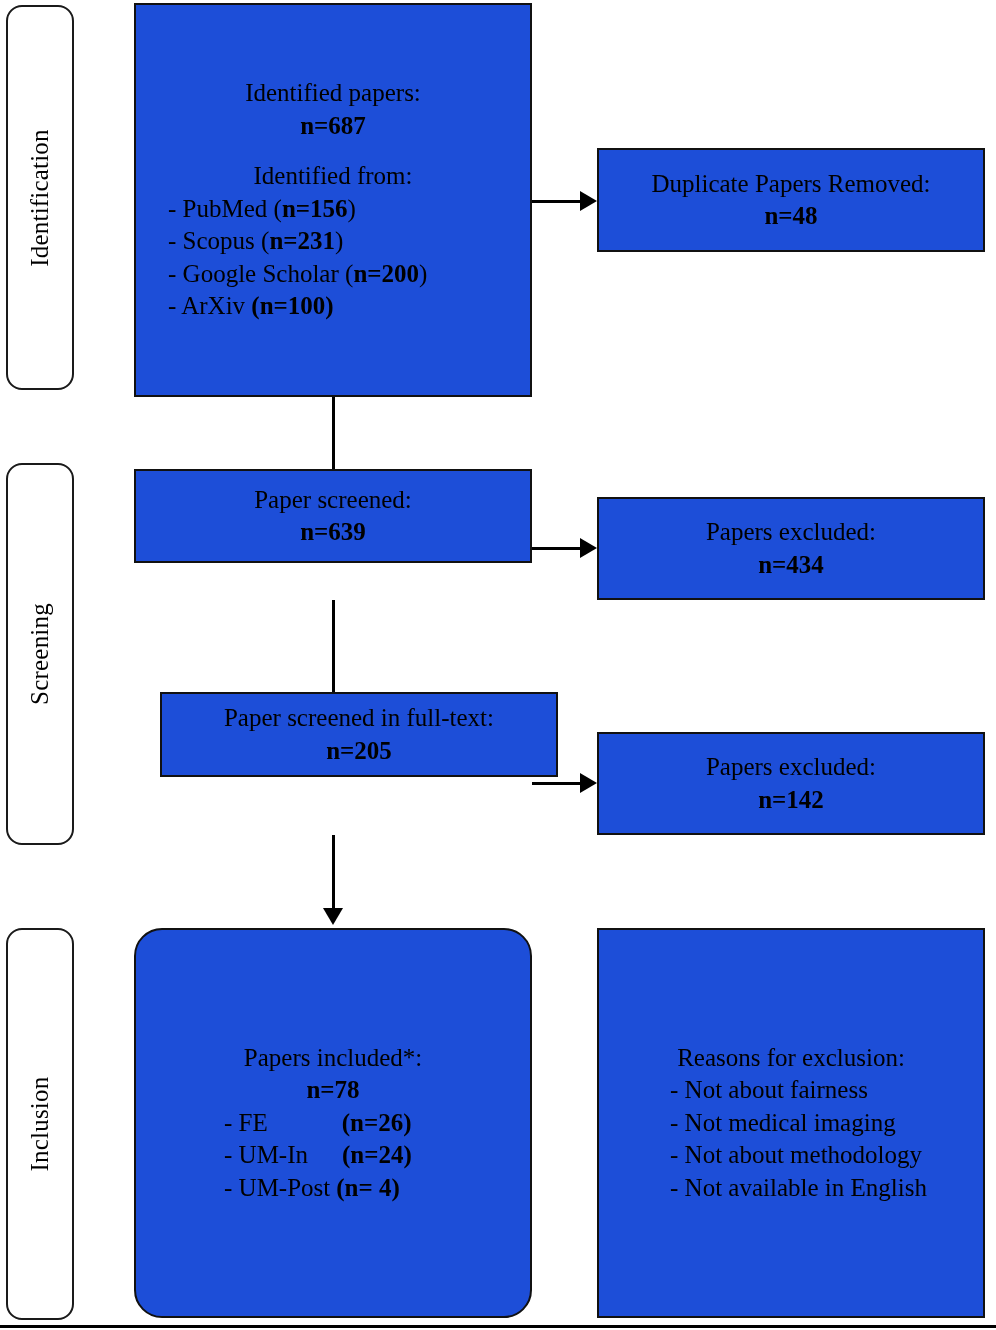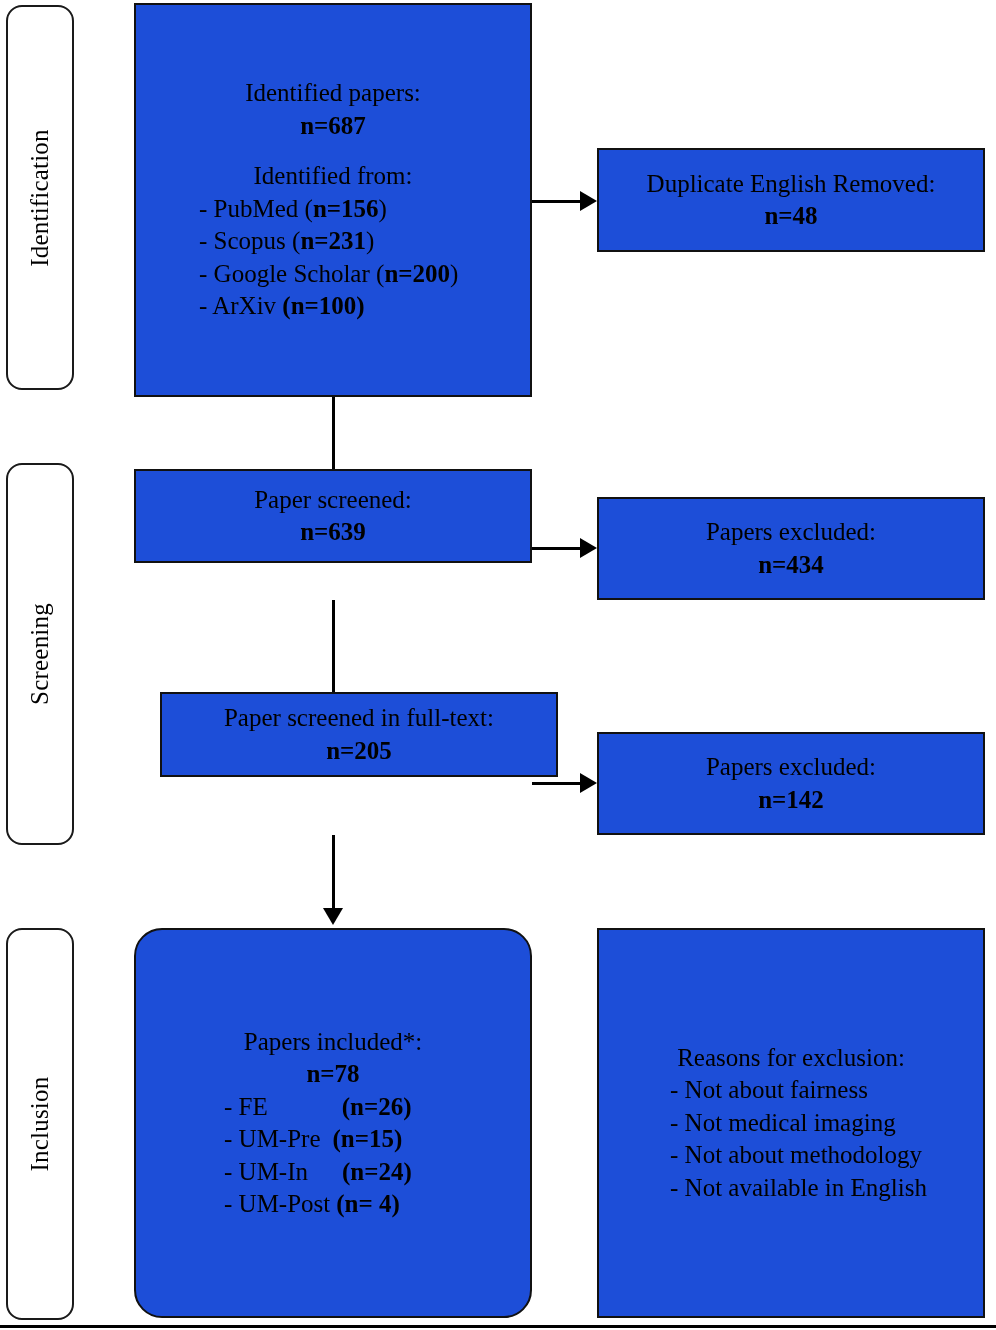--- a/index.html
+++ b/index.html
@@ -52,21 +52,21 @@
   }
   .line {
     font-size: 25px;
     line-height: 1.30;
     white-space: pre;
   }
   .line.center { text-align: center; }
   .line.left   { text-align: left; }
   .line.bold   { font-weight: bold; }
   .line.spacer { height: 18px; }
-  .pad-left-a { padding-left: 63px; }
+  .pad-left-a { padding-left: 32px; }
   .pad-left-c { padding-left: 88px; }
   .pad-left-d { padding-left: 71px; }
   b { font-weight: bold; }
 
   
   .conn {
     position: absolute;
     background: #000000;
   }
   .v-line { width: 3px; }
@@ -122,21 +122,21 @@
       <div class="line center">Identified from:</div>
       <div class="line left pad-left-a"><span>- PubMed (</span><b>n=156</b><span>)</span></div>
       <div class="line left pad-left-a"><span>- Scopus (</span><b>n=231</b><span>)</span></div>
       <div class="line left pad-left-a"><span>- Google Scholar (</span><b>n=200</b><span>)</span></div>
       <div class="line left pad-left-a"><span>- ArXiv </span><b>(n=100)</b><span></span></div>
     </div>
   </div>
 
   <div class="flow-box" style="left:597px; top:148px; width:388px; height:104px;">
     <div class="box-lines">
-      <div class="line center">Duplicate English Removed:</div>
+      <div class="line center">Duplicate Papers Removed:</div>
       <div class="line center bold">n=48</div>
     </div>
   </div>
 
   <div class="conn h-line" style="left:532px; top:200px; width:52px;"></div>
   <div class="arrow-right" style="left:580px; top:191px;"></div>
 
   <div class="conn v-line" style="left:332px; top:397px; height:84px;"></div>
   <div class="arrow-down" style="left:323px; top:478px;"></div>
 
@@ -178,21 +178,20 @@
   <div class="arrow-right" style="left:580px; top:773px;"></div>
 
   <div class="conn v-line" style="left:332px; top:835px; height:76px;"></div>
   <div class="arrow-down" style="left:323px; top:908px;"></div>
 
   <div class="flow-box" style="left:134px; top:928px; width:398px; height:390px;border-radius:28px;">
     <div class="box-lines">
       <div class="line center">Papers included*:</div>
       <div class="line center bold">n=78</div>
       <div class="line left pad-left-c"><span>- FE</span><span style="display:inline-block;width:74px;"></span><b>(n=26)</b></div>
-      <div class="line left pad-left-c"><span>- UM-Pre</span><span style="display:inline-block;width:12px;"></span><b>(n=15)</b></div>
       <div class="line left pad-left-c"><span>- UM-In</span><span style="display:inline-block;width:34px;"></span><b>(n=24)</b></div>
       <div class="line left pad-left-c"><span>- UM-Post</span><span style="display:inline-block;width:6px;"></span><b>(n= 4)</b></div>
     </div>
   </div>
 
   <div class="flow-box" style="left:597px; top:928px; width:388px; height:390px;">
     <div class="box-lines">
       <div class="line center">Reasons for exclusion:</div>
       <div class="line left pad-left-d">- Not about fairness</div>
       <div class="line left pad-left-d">- Not medical imaging</div>

